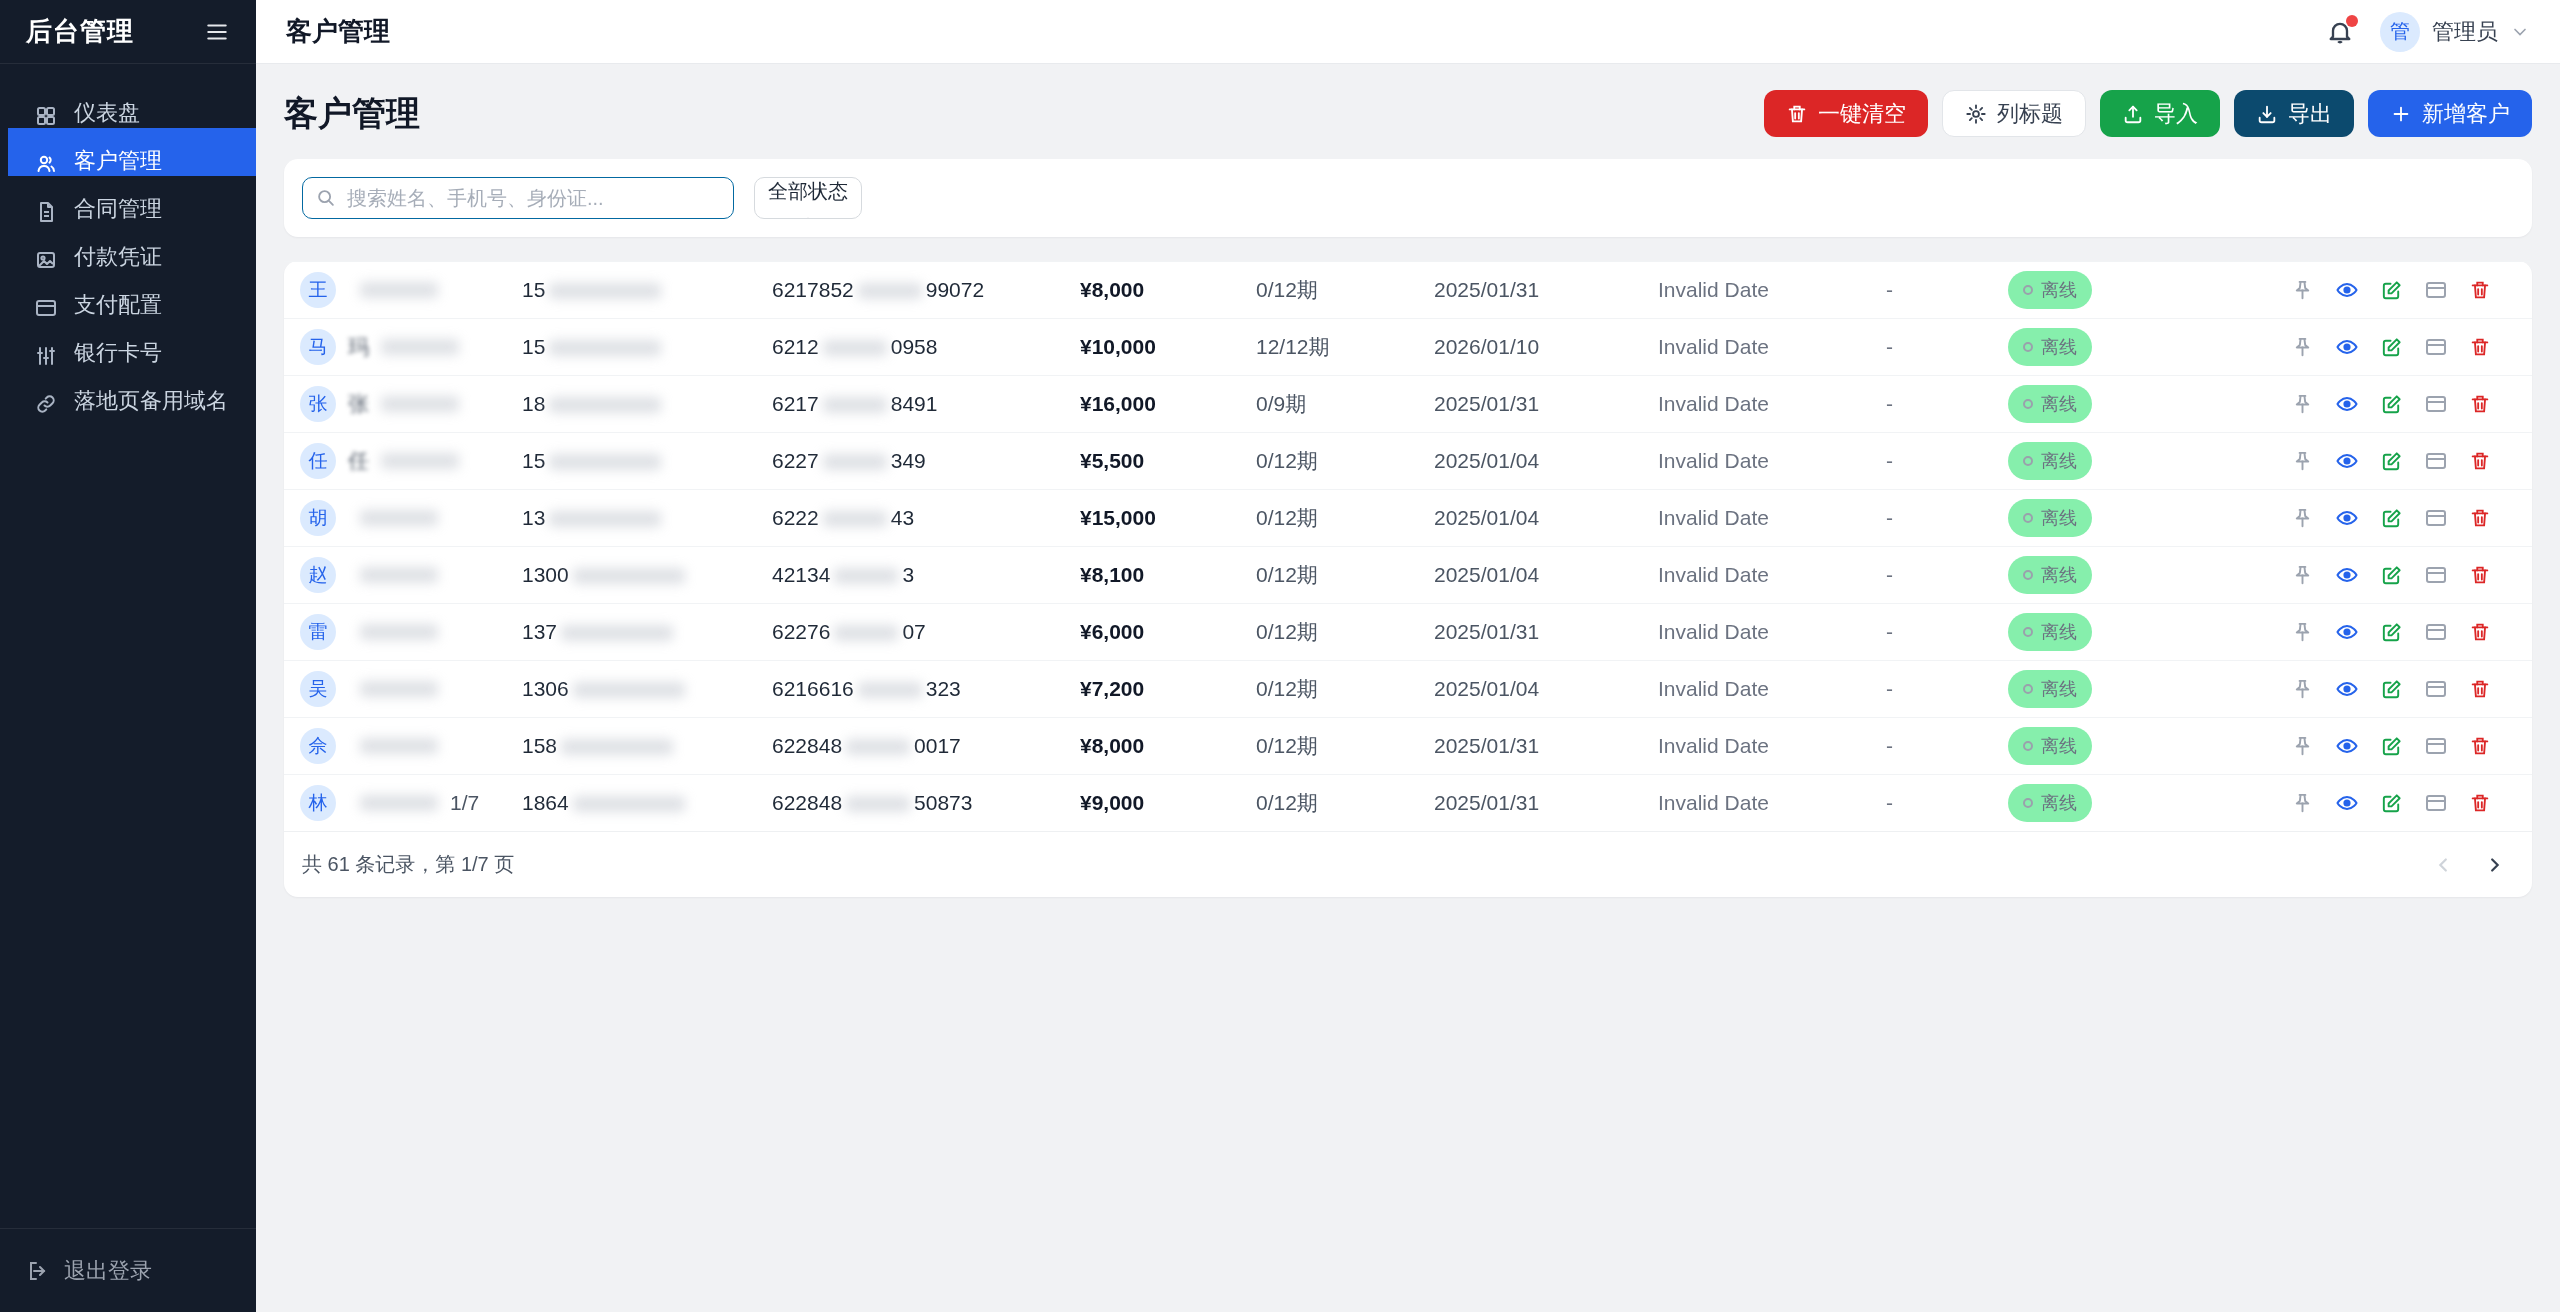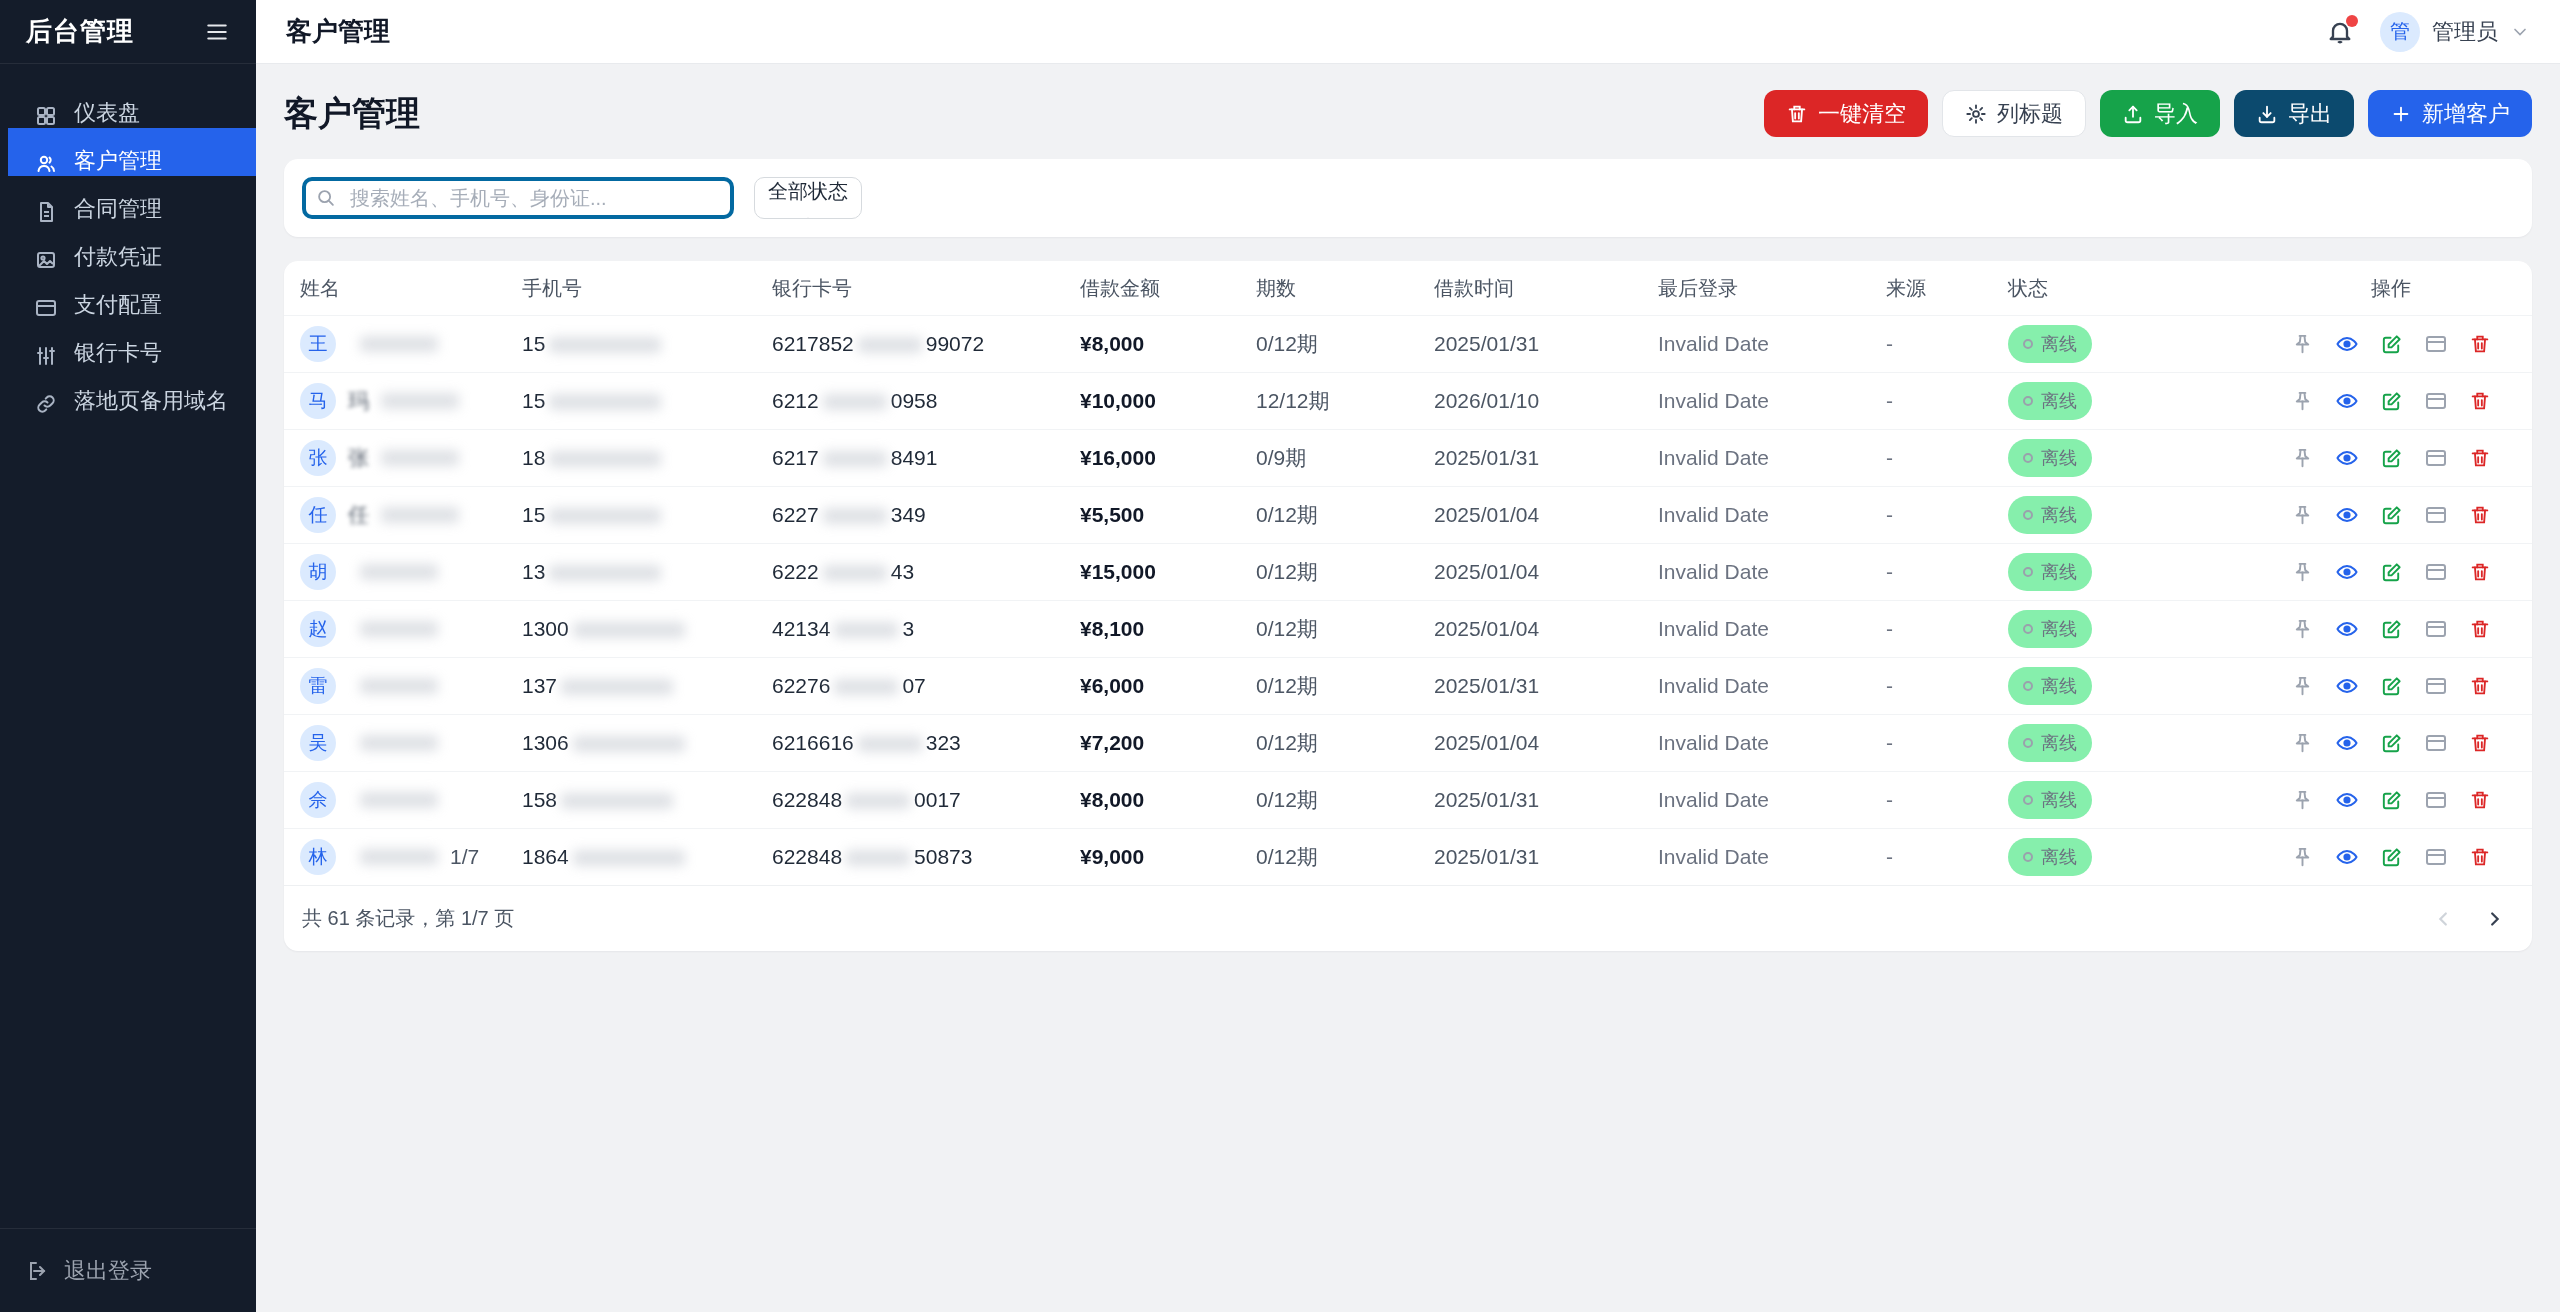--- a/index.html
+++ b/index.html
@@ -74,21 +74,21 @@
   .btn-primary { background:#2563eb; }
 
   .card {
     background:#ffffff; border-radius:14px; box-shadow:0 1px 2px rgba(16,24,40,.05);
   }
   .filter-card {
     margin-top:22px; padding:18px; display:flex; align-items:center; gap:20px;
   }
   .search-box { position:relative; width:432px; }
   .search-box input {
-    width:100%; height:42px; border:4px solid #0369a1; border-radius:10px;
+    width:100%; height:42px; border:1px solid #0369a1; border-radius:10px;
     padding:0 14px 0 44px; font-size:20px; color:#374151; outline:none;
     font-family:inherit; background:#fff;
   }
   .search-box input::placeholder { color:#a6adb8; }
   .search-ic { position:absolute; left:13px; top:10px; color:#9ca3af; }
   .select-box {
     height:42px; border:1px solid #d6dade; border-radius:10px; background:#fff;
     display:inline-flex; align-items:center; gap:12px; padding:0 13px;
     font-size:20px; color:#1f2937; cursor:pointer;flex-direction:column;
   }
@@ -321,32 +321,20 @@
       </div>
       <div class="select-box">
         <span>全部状态</span>
         <svg width="18" height="18" viewBox="0 0 24 24" fill="none" stroke="#374151" stroke-width="2.4" stroke-linecap="round">
             <path d="M6 9l6 6 6-6"></path>
           </svg>
       </div>
     </div>
 
     <div class="card table-card">
-      <div class="tgrid thead">
-        <span>姓名</span>
-        <span>手机号</span>
-        <span>银行卡号</span>
-        <span>借款金额</span>
-        <span>期数</span>
-        <span>借款时间</span>
-        <span>最后登录</span>
-        <span>来源</span>
-        <span>状态</span>
-        <span style="text-align:center">操作</span>
-      </div>
 
       <div id="table-body">
           <div class="tgrid trow">
     <span class="cell-name">
       <span class="row-avatar">王</span>
       <span class="nm-vis"></span>
       <span class="redact r-name"></span>
       <span class="cell-muted"></span>
     </span>
     <span>

